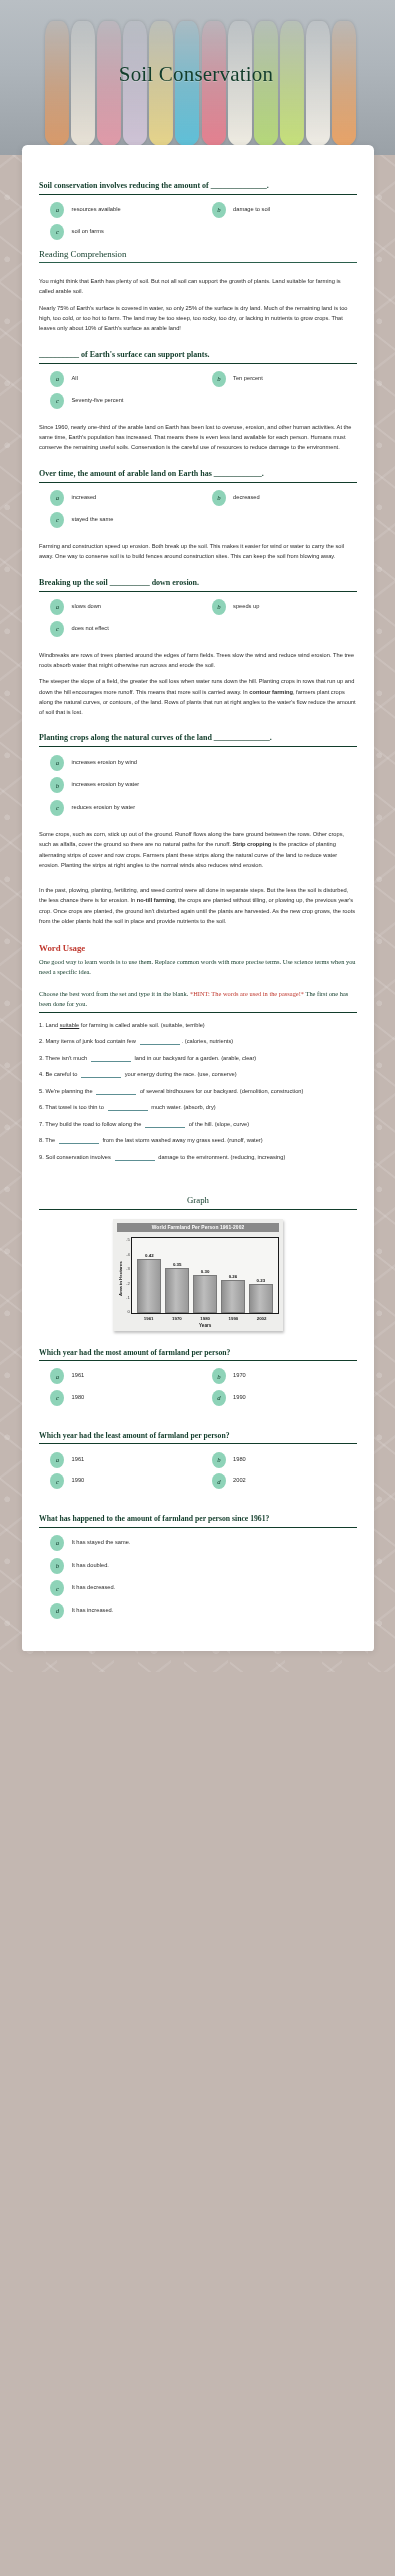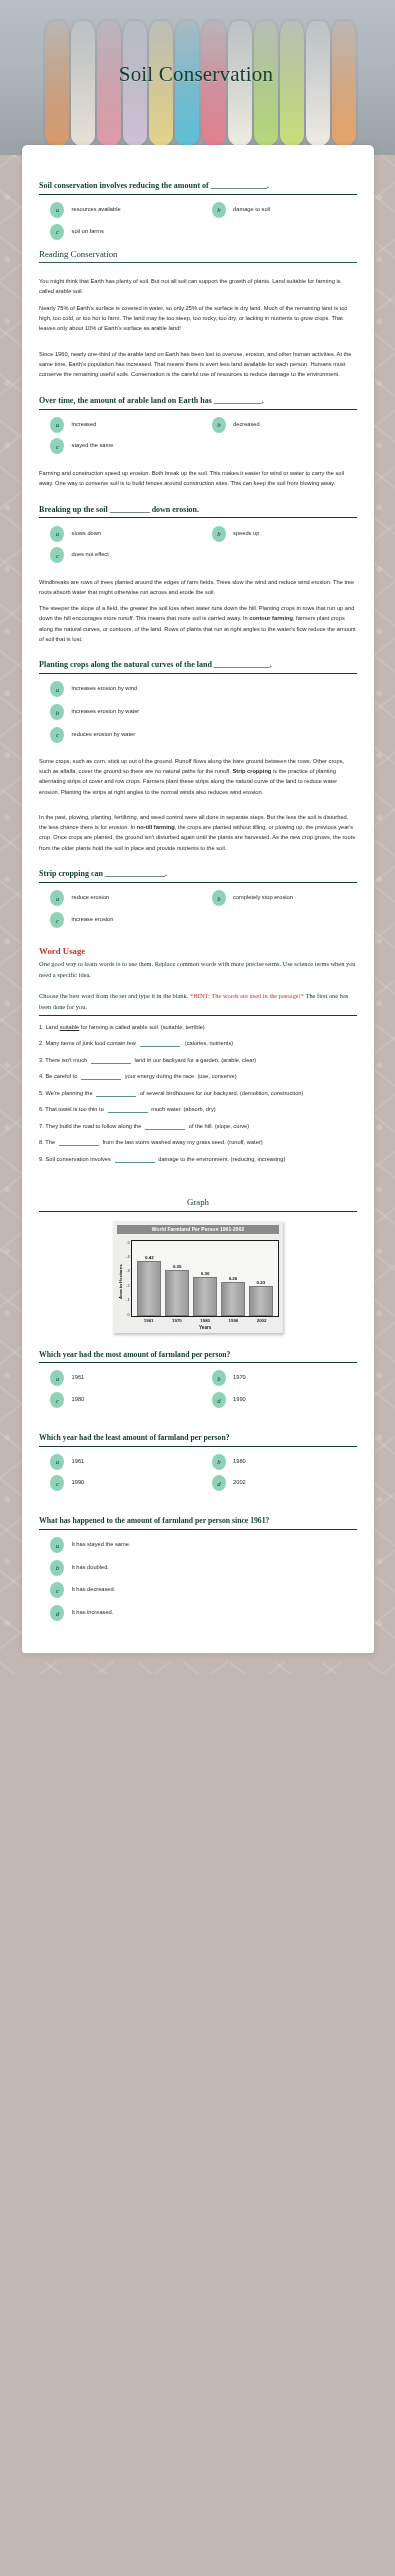--- a/index.html
+++ b/index.html
@@ -334,28 +334,46 @@
         <span class="choice-label">damage to soil</span>
       </div>
       <div class="choice">
         <span class="bubble">c</span>
         <span class="choice-label">soil on farms</span>
       </div>
     </div>
   </div>
 
   <div class="section">
-    <h2 class="sec-title">Reading Conservation</h2>
+    <h2 class="sec-title">Reading Comprehension</h2>
     <hr class="rule thin">
     <div class="passage">
       <p>You might think that Earth has plenty of soil. But not all soil can support the growth of plants. Land suitable for farming is called arable soil.</p>
       <p>Nearly 75% of Earth's surface is covered in water, so only 25% of the surface is dry land. Much of the remaining land is too high, too cold, or too hot to farm. The land may be too steep, too rocky, too dry, or lacking in nutrients to grow crops. That leaves only about 10% of Earth's surface as arable land!</p>
     </div>
   </div>
 
+  <div class="question">
+    <div class="q-prompt">__________ of Earth's surface can support plants.</div>
+    <hr class="q-underline">
+    <div class="choices">
+      <div class="choice">
+        <span class="bubble">a</span>
+        <span class="choice-label">All</span>
+      </div>
+      <div class="choice">
+        <span class="bubble">b</span>
+        <span class="choice-label">Ten percent</span>
+      </div>
+      <div class="choice">
+        <span class="bubble">c</span>
+        <span class="choice-label">Seventy-five percent</span>
+      </div>
+    </div>
+  </div>
 
   <div class="passage">
     <p>
       <span>Since 1960, nearly one-third of the arable land on Earth has been lost to overuse, erosion, and other human activities. At the same time, Earth's population has increased. That means there is even less land available for each person. Humans must conserve the remaining useful soils. Conservation is the careful use of resources to reduce damage to the environment.</span>
     </p>
   </div>
 
   <div class="question">
     <div class="q-prompt">Over time, the amount of arable land on Earth has ____________.</div>
     <hr class="q-underline">
@@ -429,38 +447,20 @@
       <span>Some crops, such as corn, stick up out of the ground. Runoff flows along the bare ground between the rows. Other crops, such as alfalfa, cover the ground so there are no natural paths for the runoff. </span><b>Strip cropping</b><span> is the practice of planting alternating strips of cover and row crops. Farmers plant these strips along the natural curve of the land to reduce water erosion. Planting the strips at right angles to the normal winds also reduces wind erosion.</span>
     </p>
   </div>
 
   <div class="passage">
     <p>
       <span>In the past, plowing, planting, fertilizing, and weed control were all done in separate steps. But the less the soil is disturbed, the less chance there is for erosion. In </span><b>no-till farming</b><span>, the crops are planted without tilling, or plowing up, the previous year's crop. Once crops are planted, the ground isn't disturbed again until the plants are harvested. As the new crop grows, the roots from the older plants hold the soil in place and provide nutrients to the soil.</span>
     </p>
   </div>
 
-  <div class="question">
-    <div class="q-prompt">Strip cropping can _______________.</div>
-    <hr class="q-underline">
-    <div class="choices">
-      <div class="choice">
-        <span class="bubble">a</span>
-        <span class="choice-label">reduce erosion</span>
-      </div>
-      <div class="choice">
-        <span class="bubble">b</span>
-        <span class="choice-label">completely stop erosion</span>
-      </div>
-      <div class="choice">
-        <span class="bubble">c</span>
-        <span class="choice-label">increase erosion</span>
-      </div>
-    </div>
-  </div>
 
   <div class="section" style="margin-top:17.5px;">
     <h2 class="sec-title red">Word Usage</h2>
     <div class="wu-intro">One good way to learn words is to use them. Replace common words with more precise terms. Use science terms when you need a specific idea.</div>
     <div class="wu-directions">
       <span>Choose the best word from the set and type it in the blank. </span><span class="hint">*HINT: The words are used in the passage!*</span><span> The first one has been done for you.</span>
     </div>
     <hr class="rule">
     <div class="wu-list" id="wu-list">
         <div class="wu-item"><span>1. </span><span>Land </span><u>suitable</u><span> for farming is called arable soil. (suitable, terrible)</span></div>

